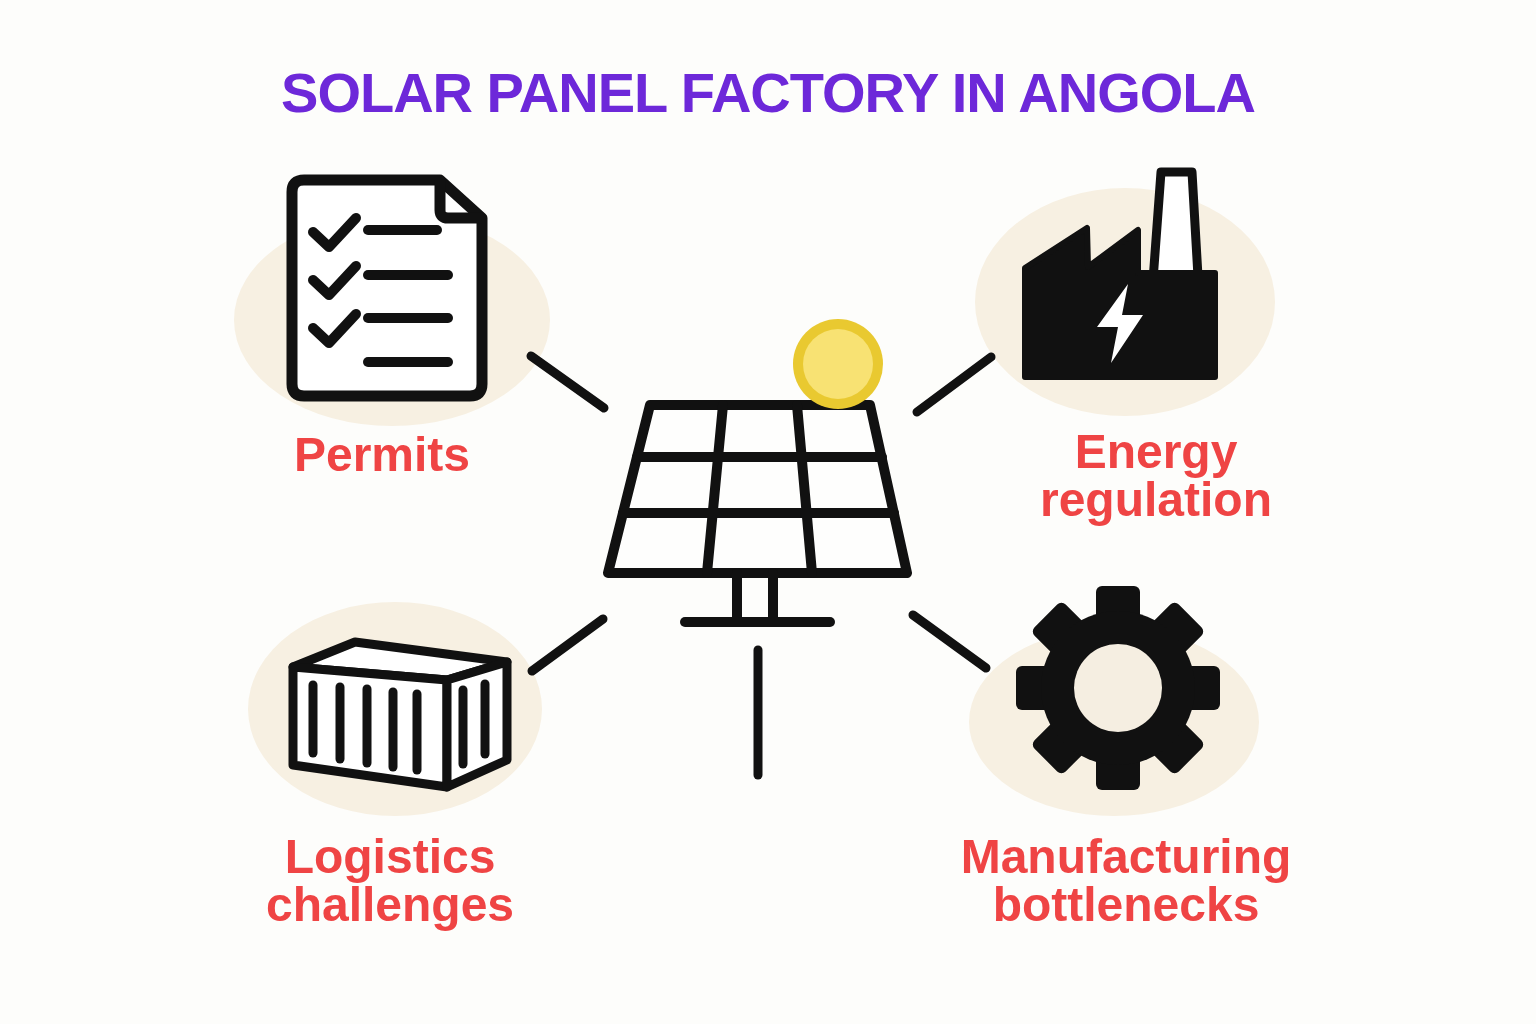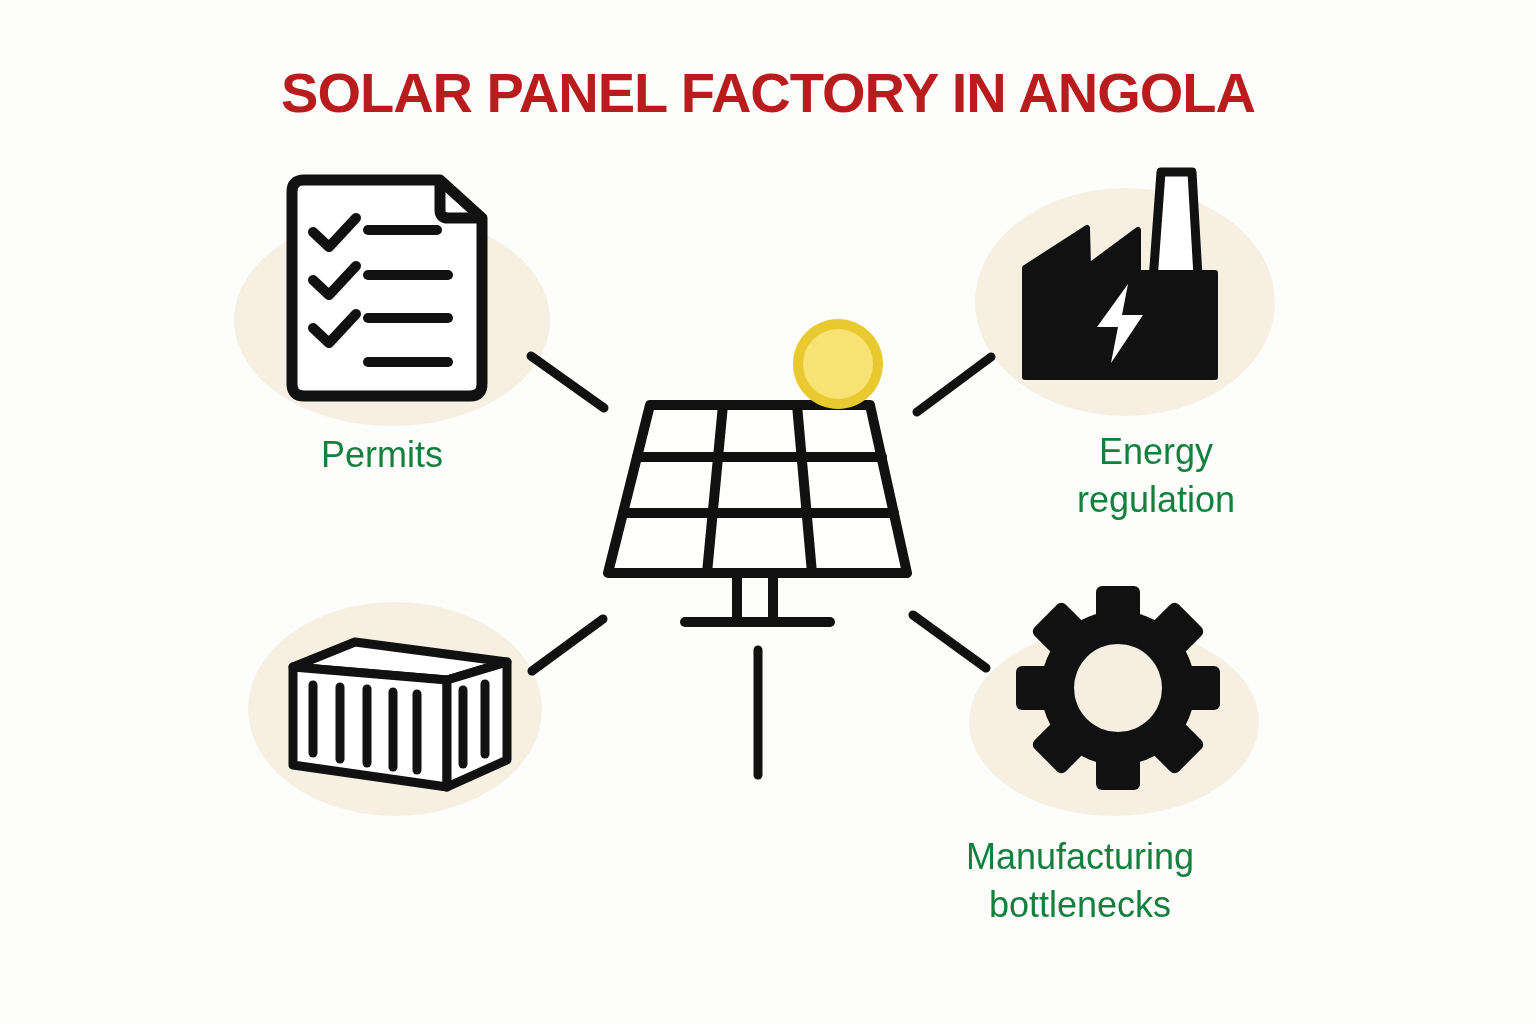--- a/index.html
+++ b/index.html
@@ -4,40 +4,40 @@
 <style>
   html,body{margin:0;padding:0;}
   body{background:#e9e9e9;font-family:"Liberation Sans",sans-serif;}
   .canvas{
     position:relative;width:1536px;height:1024px;overflow:hidden;
     background:#fdfdfb;margin:0 auto;
   }
   .title{
     position:absolute;left:768px;top:60px;transform:translateX(-50%);
     font-size:56px;font-weight:800;letter-spacing:-1px;white-space:nowrap;
-    color:#b91c1c;z-index:3;
+    color:#6d28d9;z-index:3;
   }
   .blob{
     position:absolute;border-radius:50%;background:#f7f0e2;z-index:0;
   }
   .blob.tl{left:234px;top:214px;width:316px;height:212px;}
   .blob.tr{left:975px;top:188px;width:300px;height:228px;}
   .blob.bl{left:248px;top:602px;width:294px;height:214px;}
   .blob.br{left:969px;top:628px;width:290px;height:188px;}
   .connectors{position:absolute;left:0;top:0;z-index:1;}
   .icon-svg{position:absolute;z-index:2;}
   .node-label{
     position:absolute;transform:translateX(-50%);z-index:2;
-    font-size:36px;line-height:48px;font-weight:400;color:#15803d;
+    font-size:48px;line-height:48px;font-weight:700;color:#ef4444;
     text-align:center;white-space:nowrap;
   }
   .label-permits{left:382px;top:431px;}
   .label-energy{left:1118px;top:428px;margin-left:38px;}
   .label-logistics{left:390px;top:833px;}
-  .label-manufacturing{left:1080px;top:833px;}
+  .label-manufacturing{left:1126px;top:833px;}
 </style>
 </head>
 <body>
 
 <div class="canvas">
 
   <div class="title">SOLAR PANEL FACTORY IN ANGOLA</div>
 
   <div class="blob tl"></div>
   <div class="blob tr"></div>
@@ -130,18 +130,22 @@
     <circle cx="110" cy="110" r="44" fill="#f5eee1"></circle>
   </svg>
 
   <div class="node-label label-permits">
     <div>Permits</div>
   </div>
   <div class="node-label label-energy">
     <div>Energy</div>
     <div>regulation</div>
   </div>
+  <div class="node-label label-logistics">
+    <div>Logistics</div>
+    <div>challenges</div>
+  </div>
   <div class="node-label label-manufacturing">
     <div>Manufacturing</div>
     <div>bottlenecks</div>
   </div>
 
 </div>
 
 </body></html>

